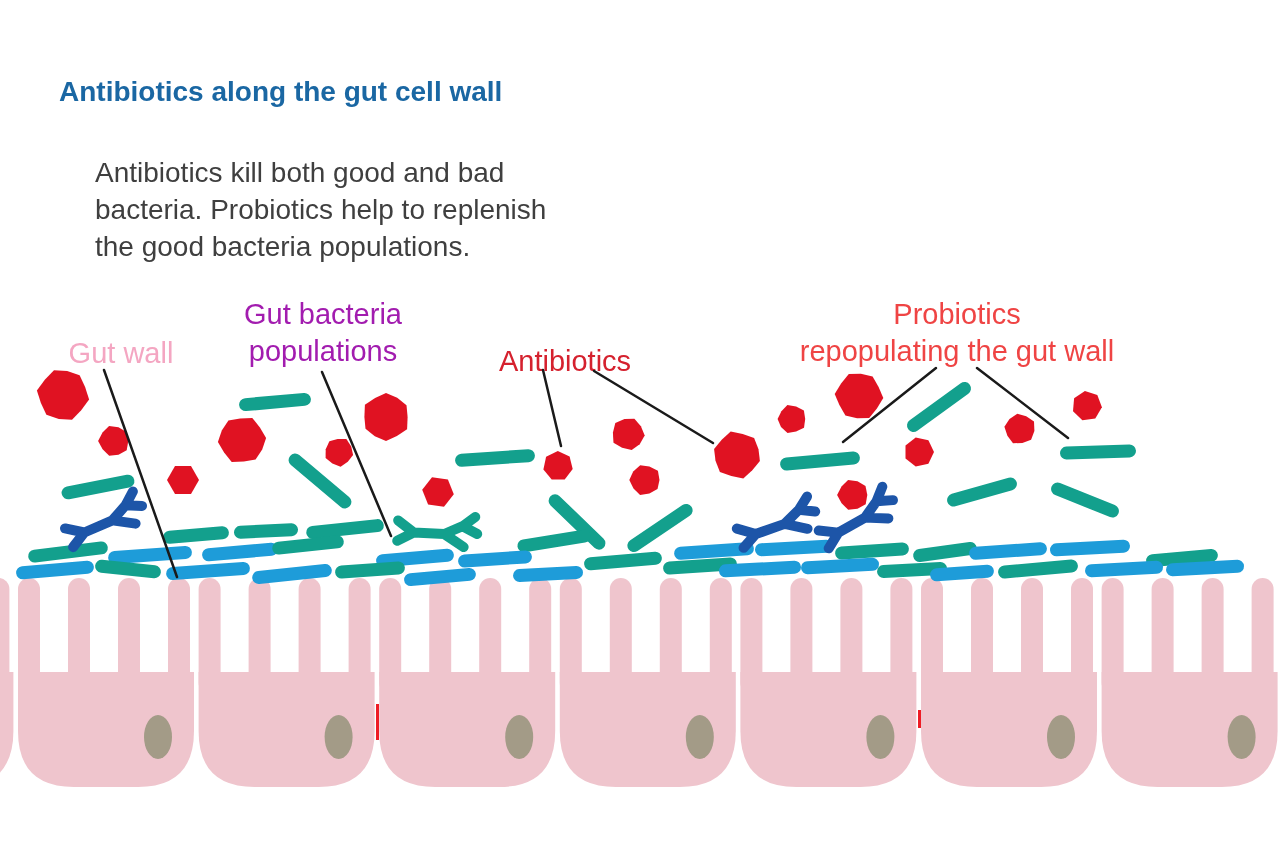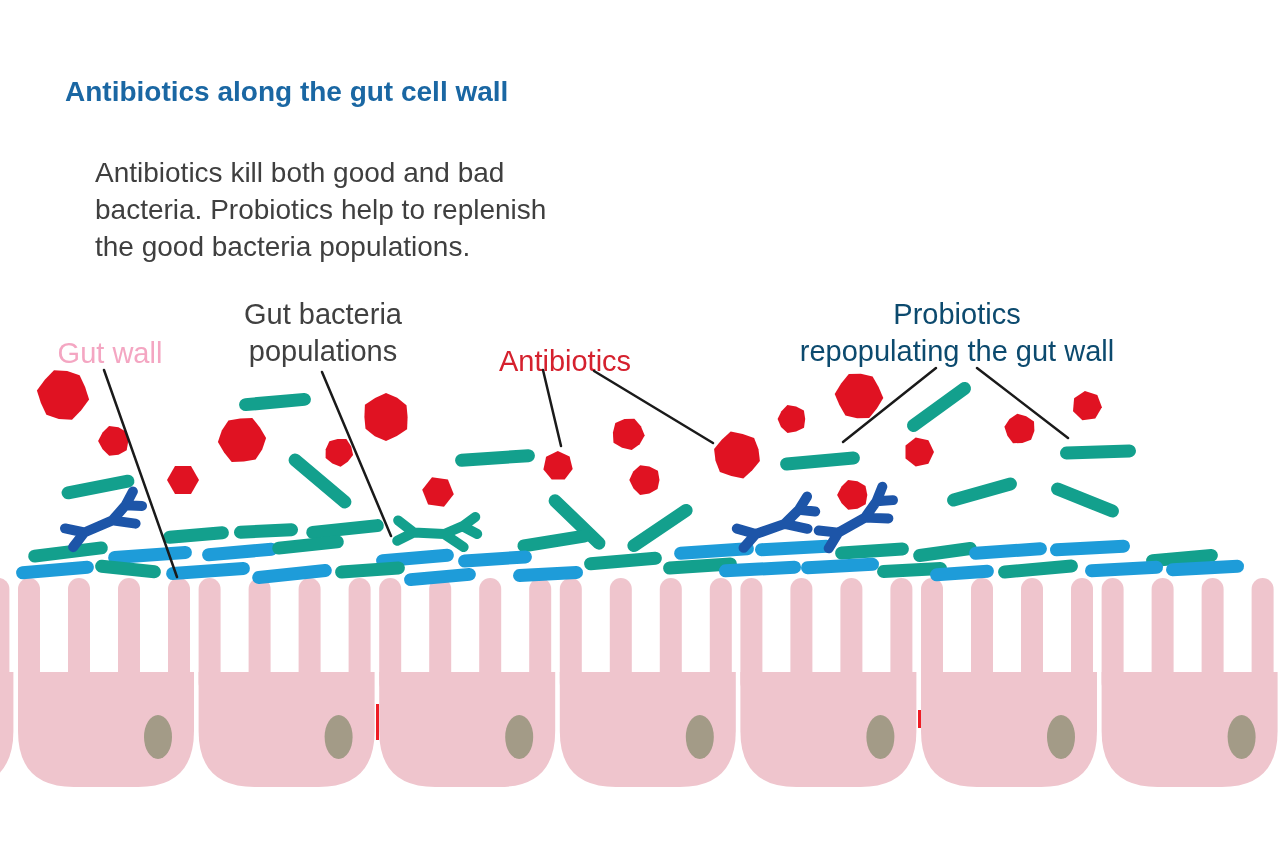--- a/index.html
+++ b/index.html
@@ -12,40 +12,40 @@
     font-size:28px;font-weight:700;line-height:34px;white-space:pre-line;
   }
   .page-desc{
     position:absolute;left:59px;top:126px;
     font-size:28px;line-height:37px;white-space:pre-line;margin-left:36px;
   }
   .lbl{
     position:absolute;font-size:29px;line-height:37px;
     text-align:center;white-space:pre-line;
   }
-  .lbl-gut-wall{left:10px;top:335px;width:200px}
+  .lbl-gut-wall{left:21px;top:335px;width:200px}
   .lbl-gut-bacteria{left:203px;top:296px;width:240px}
   .lbl-antibiotics{left:465px;top:343px;width:200px}
   .lbl-probiotics{left:767px;top:296px;width:380px}
   #scene{position:absolute;left:0;top:0}
 </style>
 </head>
 <body style="background: rgb(255, 255, 255);">
 
-<h1 class="page-title" style="color: rgb(26, 103, 163); margin-left: 6px;">Antibiotics along the gut cell wall</h1>
+<h1 class="page-title" style="color: rgb(26, 103, 163);">Antibiotics along the gut cell wall</h1>
 
 <p class="page-desc" style="color: rgb(63, 63, 63);">Antibiotics kill both good and bad
 bacteria. Probiotics help to replenish
 the good bacteria populations.</p>
 
 <div class="lbl lbl-gut-wall" style="color: rgb(244, 166, 194);">Gut wall</div>
-<div class="lbl lbl-gut-bacteria" style="color: #404040;">Gut bacteria
+<div class="lbl lbl-gut-bacteria" style="color: #a21caf;">Gut bacteria
 populations</div>
 <div class="lbl lbl-antibiotics" style="color: rgb(213, 33, 46);">Antibiotics</div>
-<div class="lbl lbl-probiotics" style="color: #0c4a6e;">Probiotics
+<div class="lbl lbl-probiotics" style="color: #ef4444;">Probiotics
 repopulating the gut wall</div>
 
 <svg id="scene" width="1280" height="850" viewBox="0 0 1280 850">
     <rect x="-162.6" y="578" width="22" height="116" rx="11" ry="11" fill="#efc5cd"></rect>
     <rect x="-112.6" y="578" width="22" height="116" rx="11" ry="11" fill="#efc5cd"></rect>
     <rect x="-62.6" y="578" width="22" height="116" rx="11" ry="11" fill="#efc5cd"></rect>
     <rect x="-12.6" y="578" width="22" height="116" rx="11" ry="11" fill="#efc5cd"></rect>
     <path d="M -162.6 672 H 13.4 V 731 Q 13.4 787 -42.6 787 H -106.6 Q -162.6 787 -162.6 731 Z" fill="#efc5cd"></path>
     <ellipse cx="-22.6" cy="737" rx="14" ry="22" fill="#a39b87"></ellipse>
     <rect x="18.0" y="578" width="22" height="116" rx="11" ry="11" fill="#efc5cd"></rect>

